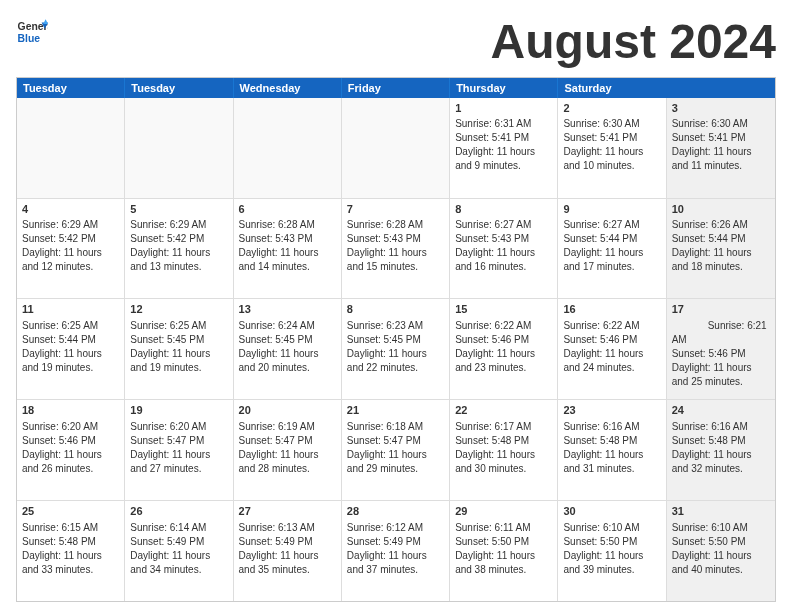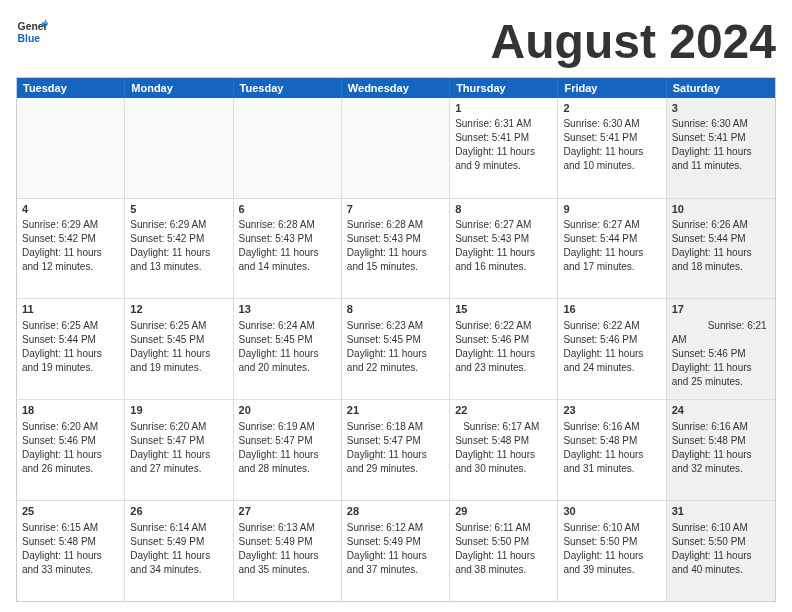--- a/index.html
+++ b/index.html
@@ -114,25 +114,24 @@
       </svg>
     </div>
     <div class="title-block">
       <div class="main-title">August 2024</div>
     </div>
   </div>
 
   <div class="calendar">
     <div class="cal-header" id="cal-header">
         <div class="cal-header-cell">Tuesday</div>
-        <div class="cal-header-cell">Monday</div>
         <div class="cal-header-cell">Tuesday</div>
         <div class="cal-header-cell">Wednesday</div>
+        <div class="cal-header-cell">Friday</div>
         <div class="cal-header-cell">Thursday</div>
-        <div class="cal-header-cell">Friday</div>
         <div class="cal-header-cell">Saturday</div>
       </div>
     <div class="cal-body" id="cal-body">
         <div class="cal-row">
           <div class="cal-cell empty"></div>
           <div class="cal-cell empty"></div>
           <div class="cal-cell empty"></div>
           <div class="cal-cell empty"></div>
           <div class="cal-cell"><span class="day-num">1</span><span class="cell-info" style="white-space: pre-line;">Sunrise: 6:31 AM
 Sunset: 5:41 PM
@@ -217,21 +216,21 @@
 Daylight: 11 hours
 and 27 minutes.</span></div>
           <div class="cal-cell"><span class="day-num">20</span><span class="cell-info" style="white-space: pre-line;">Sunrise: 6:19 AM
 Sunset: 5:47 PM
 Daylight: 11 hours
 and 28 minutes.</span></div>
           <div class="cal-cell"><span class="day-num">21</span><span class="cell-info" style="white-space: pre-line;">Sunrise: 6:18 AM
 Sunset: 5:47 PM
 Daylight: 11 hours
 and 29 minutes.</span></div>
-          <div class="cal-cell"><span class="day-num">22</span><span class="cell-info" style="white-space: pre-line; margin-left: 8px;">Sunrise: 6:17 AM
+          <div class="cal-cell"><span class="day-num">22</span><span class="cell-info" style="white-space: pre-line;">Sunrise: 6:17 AM
 Sunset: 5:48 PM
 Daylight: 11 hours
 and 30 minutes.</span></div>
           <div class="cal-cell"><span class="day-num">23</span><span class="cell-info" style="white-space: pre-line;">Sunrise: 6:16 AM
 Sunset: 5:48 PM
 Daylight: 11 hours
 and 31 minutes.</span></div>
           <div class="cal-cell shaded"><span class="day-num">24</span><span class="cell-info" style="white-space: pre-line;">Sunrise: 6:16 AM
 Sunset: 5:48 PM
 Daylight: 11 hours

